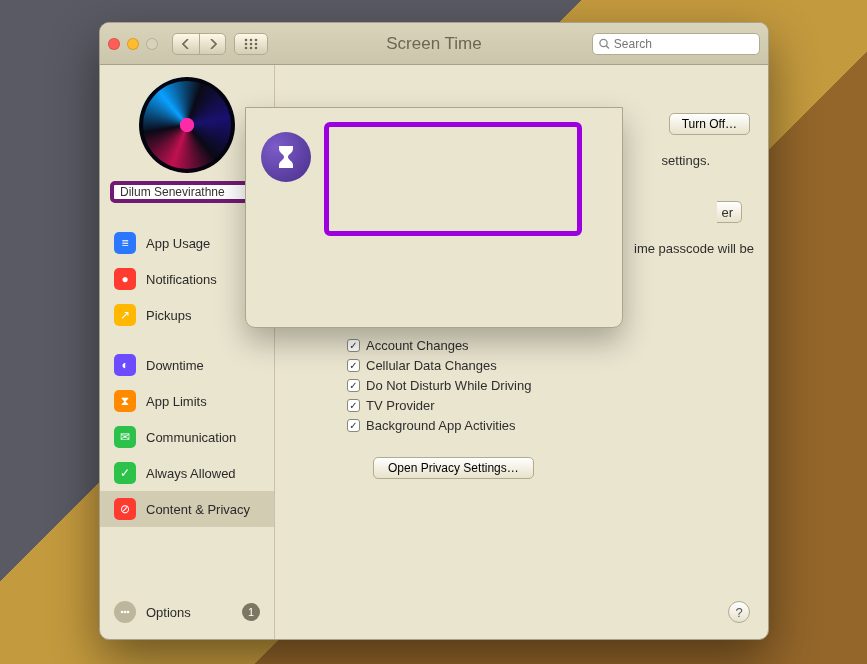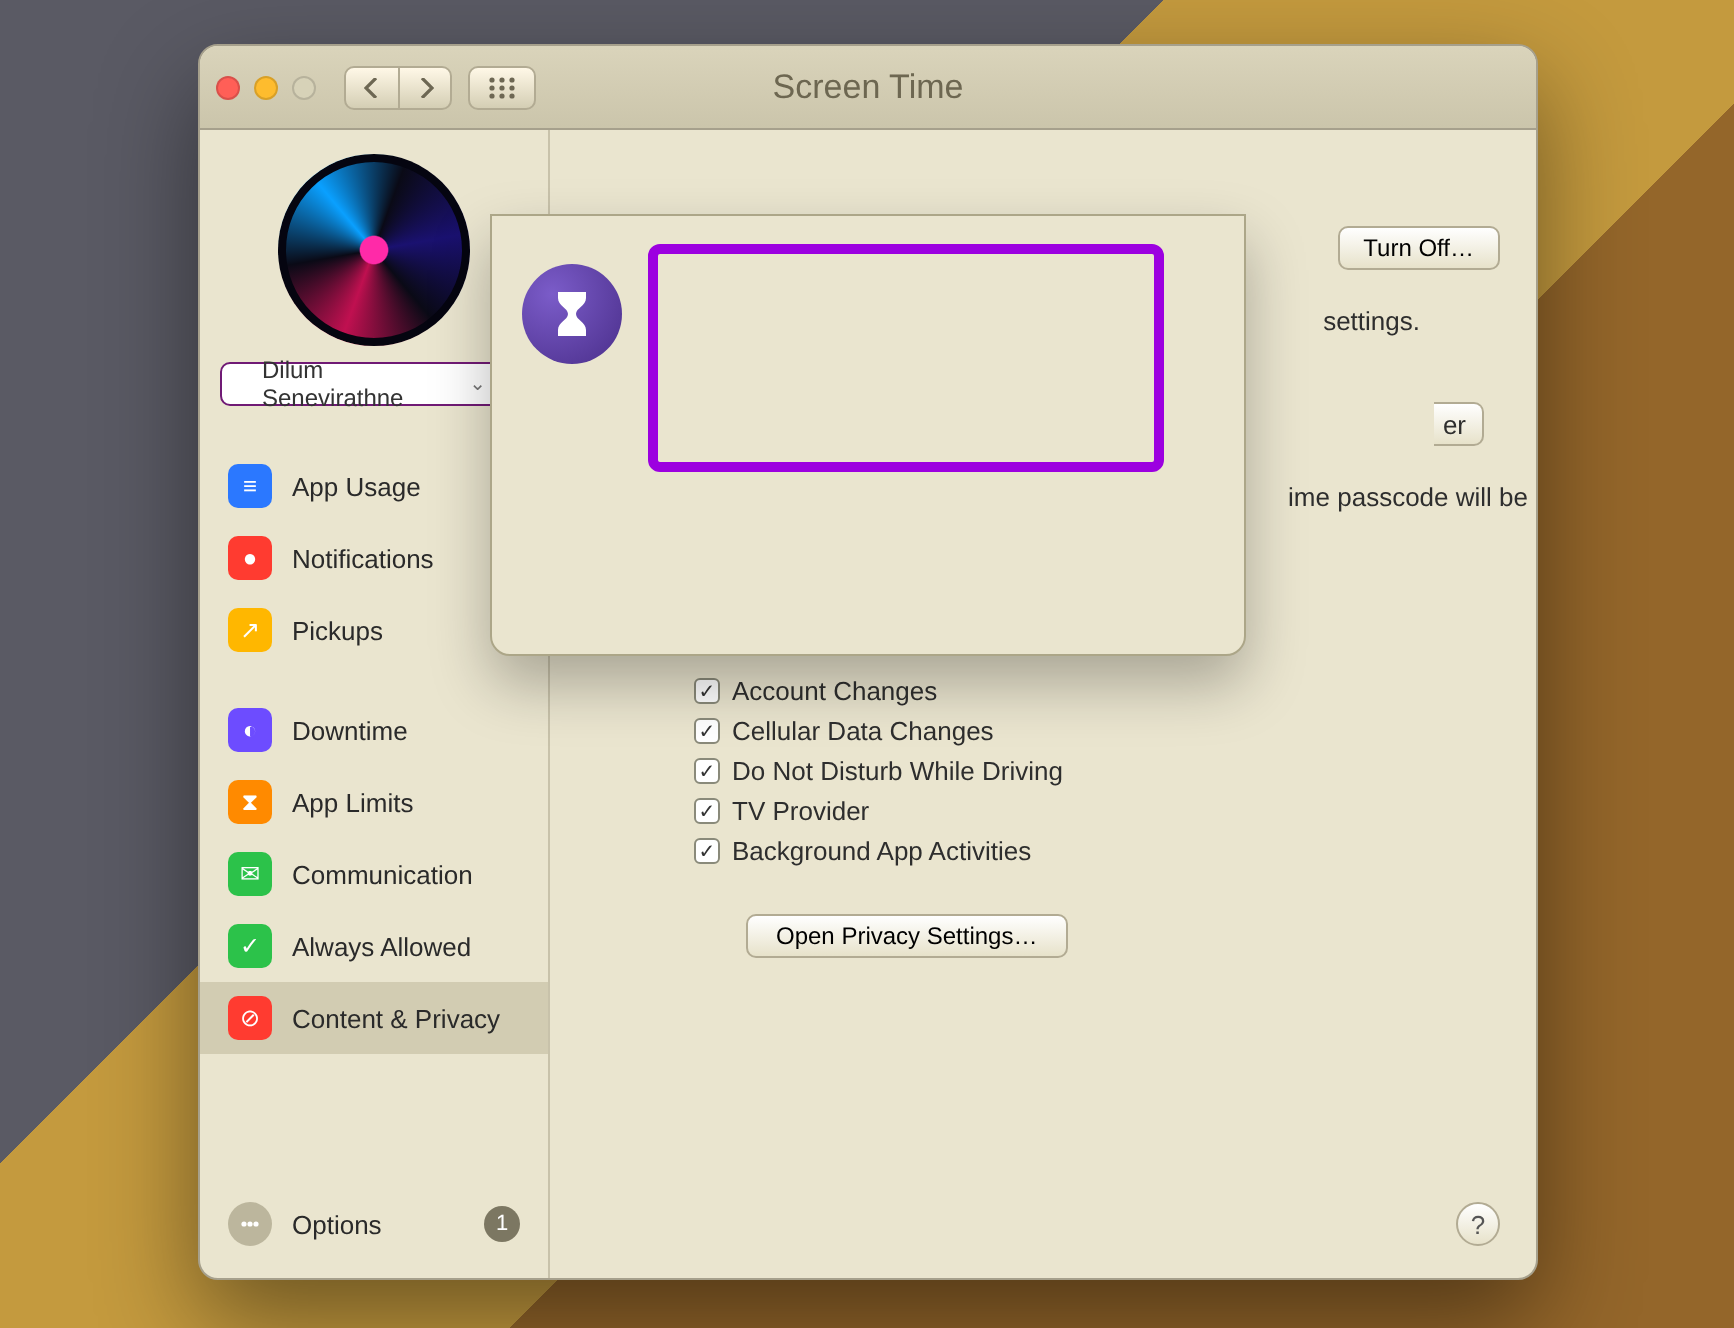--- a/index.html
+++ b/index.html
@@ -59,23 +59,23 @@
   .sidebar { width: 175px; border-right: 1px solid #c8c2aa; padding: 12px 0 0; display:flex; flex-direction:column; }
   .avatar-wrap { display:flex; flex-direction:column; align-items:center; gap:8px; padding: 0 8px 8px; }
   .avatar {
     width: 96px; height: 96px; border-radius: 50%;
     background:
       radial-gradient(circle at 50% 50%, #ff2aa8 0 10%, transparent 11%),
       conic-gradient(from 20deg, #0a0a16, #1a1170, #0a0a16, #c01050, #0a0a16, #0aa0ff, #0a0a16);
     box-shadow: inset 0 0 0 4px #050510;
   }
   .name-box {
-    width: 154px; height: 22px; border:1px solid #701a75; border-radius:5px;
+    width: 154px; height: 22px; border:4px solid #701a75; border-radius:5px;
     background:#fff; display:flex; align-items:center; justify-content:space-between;
-    padding: 0 20px; font-size: 12px; color:#333;
+    padding: 0 6px; font-size: 12px; color:#333;
   }
   .chev { color:#777; font-size:10px; }
   .navlist { margin-top: 14px; }
   .navitem {
     display:flex; align-items:center; gap: 10px; padding: 7px 14px;
     font-size: 13px; color:#2a2a2a; cursor: default;
   }
   .navitem.selected { background: #d2ccb2; }
   .navitem .ico {
     width: 22px; height: 22px; border-radius: 5px; display:flex; align-items:center; justify-content:center;
@@ -186,20 +186,27 @@
               <circle cx="7" cy="6" r="1.3"></circle>
               <circle cx="12" cy="6" r="1.3"></circle>
               <circle cx="2" cy="10" r="1.3"></circle>
               <circle cx="7" cy="10" r="1.3"></circle>
               <circle cx="12" cy="10" r="1.3"></circle>
             </g>
         </svg>
       </div>
     </div>
     <div class="title">Screen Time</div>
+    <div class="search">
+      <svg width="12" height="12" viewBox="0 0 12 12">
+          <circle cx="5" cy="5" r="4" fill="none" stroke="#888" stroke-width="1.4"></circle>
+          <line x1="8" y1="8" x2="11" y2="11" stroke="#888" stroke-width="1.6"></line>
+        </svg>
+      <input placeholder="Search" style="">
+    </div>
   </div>
 
   <div class="body">
 
     <div class="sidebar">
       <div class="avatar-wrap">
         <div class="avatar"></div>
         <div class="name-box">
           <span>Dilum Senevirathne</span>
           <span class="chev">⌄</span>
@@ -257,21 +264,21 @@
       </div>
     </div>
 
     <div class="main">
       <button class="turnoff">Turn Off…</button>
 
       <div class="line settings-txt" style="text-align:right; padding-right:40px;">settings.</div>
 
       <div style="position:absolute; top:100px; right:26px; border:1px solid #b2ab93; border-left:none; border-radius:0 5px 5px 0; height:22px; padding:0 8px 0 4px; display:flex; align-items:center; background:linear-gradient(#fff,#e7e2ca);">er</div>
 
-      <div style="position:absolute; top:140px; right:4px;">ime passcode will be</div>
+      <div style="position:absolute; top:140px; right:14px;">ime passcode will be</div>
 
       <div class="chk-list" id="chklist" style="margin-top:170px;">
           <div class="chk">
             <div class="box">✓</div>
             <span>Account Changes</span>
           </div>
           <div class="chk">
             <div class="box">✓</div>
             <span>Cellular Data Changes</span>
           </div>

